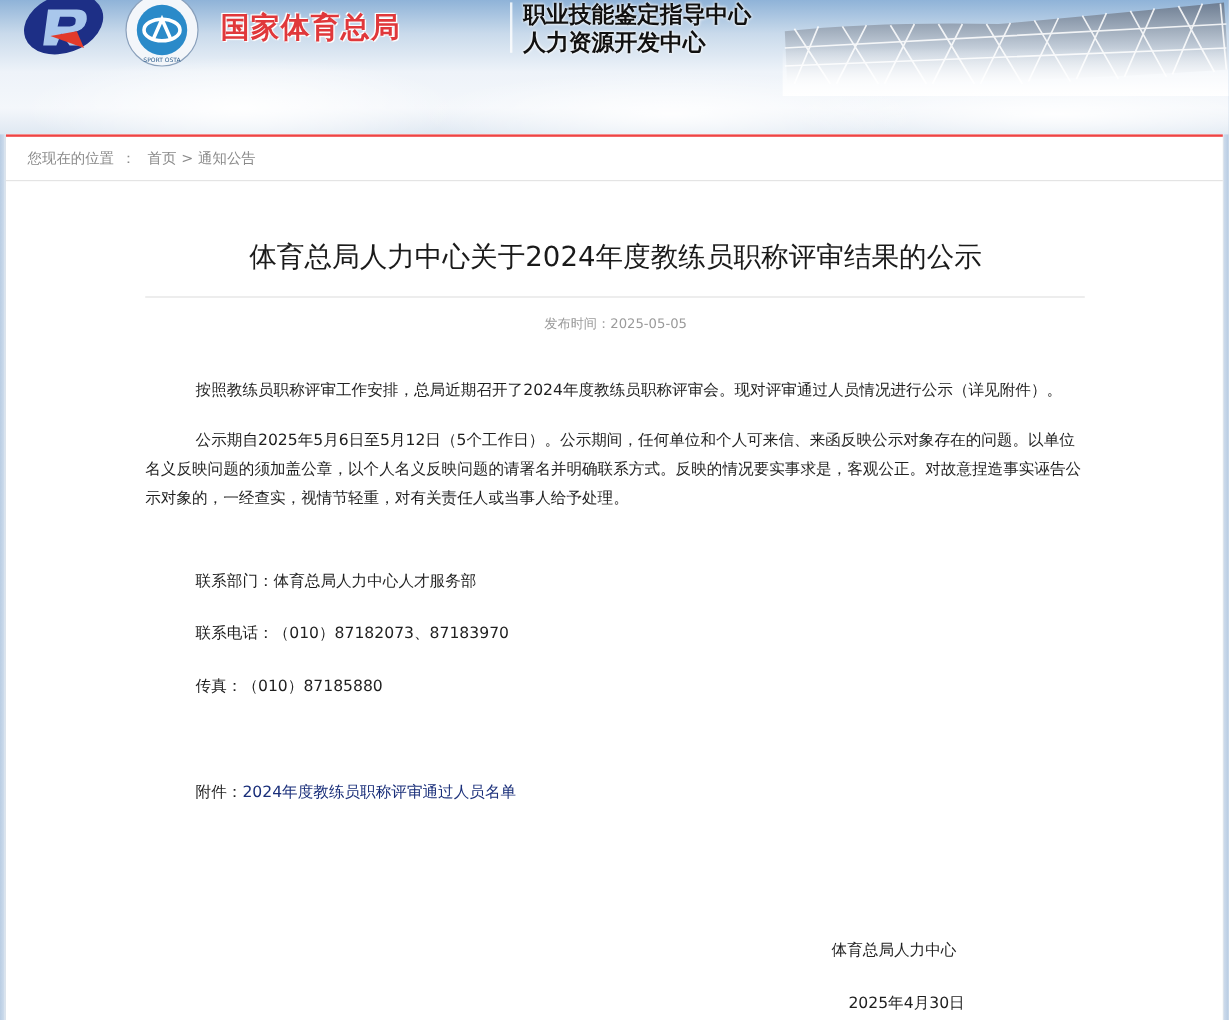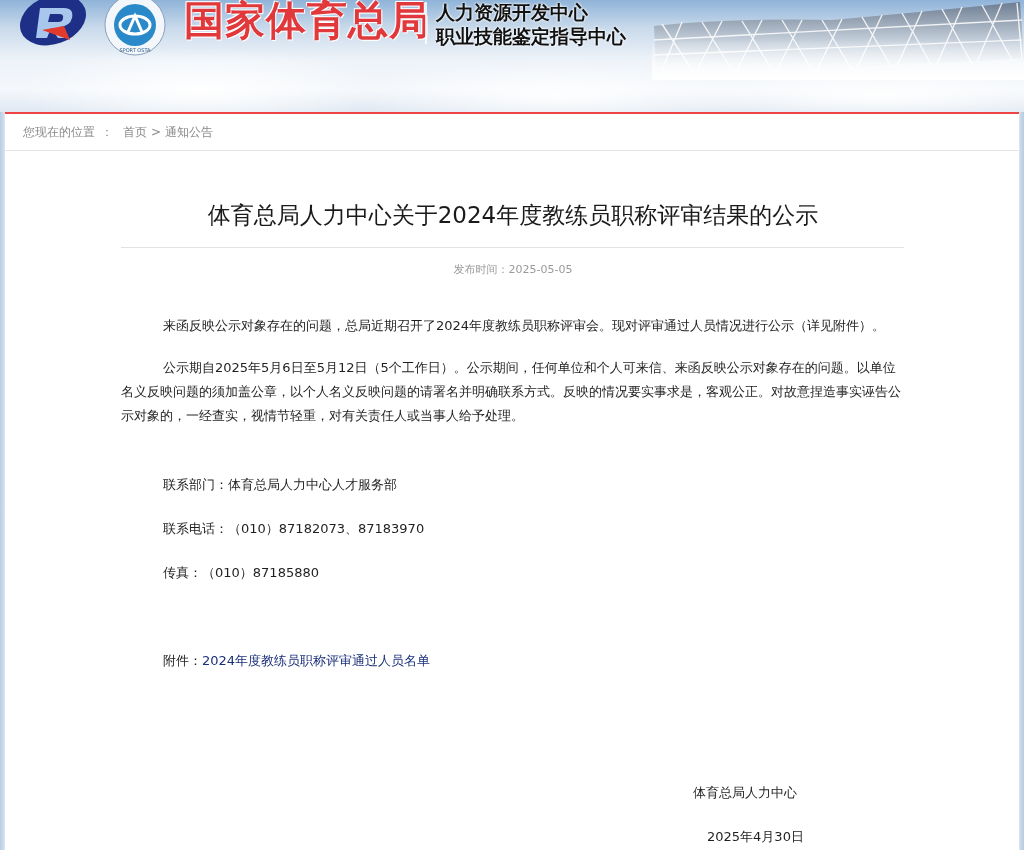--- a/index.html
+++ b/index.html
@@ -33,23 +33,23 @@
       width: 70px; height: 46px;
     }
     .logo-sport {
       position: absolute;
       left: 104px; top: -6px;
       width: 62px; height: 62px;
     }
     .title-cn {
       position: absolute;
       left: 184px; top: 4px;
-      font-family: Liberation Mono, monospace;
+      font-family: Liberation Sans, sans-serif;
       font-weight: bold;
-      font-size: 40px;
+      font-size: 24px;
       line-height: 40px;
       color: #e0383b;
       letter-spacing: 1px;
       text-shadow: 0 0 2px #fff, 0 0 2px #fff, 1px 1px 0 #fff, -1px -1px 0 #fff;
       text-align: right;
     }
     .title-divider {
       position: absolute;
       left: 425px; top: 2px;
       width: 2px; height: 42px;
@@ -174,22 +174,22 @@
   <svg class="logo-sport" viewBox="0 0 62 62">
     <circle cx="31" cy="31" r="30" fill="#f3f6fa" stroke="#8aa0bb" stroke-width="1"></circle>
     <circle cx="31" cy="31" r="21" fill="#2a8ac9"></circle>
     <ellipse cx="31" cy="31" rx="15" ry="9" fill="none" stroke="#ffffff" stroke-width="3"></ellipse>
     <path d="M24 38 L31 22 L38 38" fill="none" stroke="#ffffff" stroke-width="3"></path>
     <text x="31" y="58" font-size="5" text-anchor="middle" fill="#2a5a8a" font-family="DejaVu Sans, sans-serif">SPORT OSTA</text>
   </svg>
   <div class="title-cn">国家体育总局</div>
   <div class="title-divider"></div>
   <div class="subtitle">
+    <div>职业技能鉴定指导中心</div>
     <div>人力资源开发中心</div>
-    <div>职业技能鉴定指导中心</div>
   </div>
   <svg class="stadium" viewBox="0 0 372 80">
     <defs>
       <linearGradient id="stg" x1="0" y1="0" x2="0" y2="1">
         <stop offset="0" stop-color="#6d7d92"></stop>
         <stop offset="0.6" stop-color="#c9d3de"></stop>
         <stop offset="1" stop-color="#f2f5f9"></stop>
       </linearGradient>
       <linearGradient id="fog" x1="0" y1="0" x2="0" y2="1">
         <stop offset="0" stop-color="#ffffff" stop-opacity="0"></stop>
@@ -213,21 +213,21 @@
     </div>
   </div>
 
   <h1 class="article-title" style="margin:0;font-weight:normal;">体育总局人力中心关于2024年度教练员职称评审结果的公示</h1>
   <div class="title-rule"></div>
   <div class="pubdate">
     <span>发布时间：</span><span>2025-05-05</span>
   </div>
 
   <div class="body-text">
-    <p class="p1">来函反映公示对象存在的问题，总局近期召开了2024年度教练员职称评审会。现对评审通过人员情况进行公示（详见附件）。</p>
+    <p class="p1">按照教练员职称评审工作安排，总局近期召开了2024年度教练员职称评审会。现对评审通过人员情况进行公示（详见附件）。</p>
     <p class="p2">公示期自2025年5月6日至5月12日（5个工作日）。公示期间，任何单位和个人可来信、来函反映公示对象存在的问题。以单位名义反映问题的须加盖公章，以个人名义反映问题的请署名并明确联系方式。反映的情况要实事求是，客观公正。对故意捏造事实诬告公示对象的，一经查实，视情节轻重，对有关责任人或当事人给予处理。</p>
   </div>
 
   <div class="contact" style="top:363px;text-align:right;">
     <span>联系部门：</span><span>体育总局人力中心人才服务部</span>
   </div>
   <div class="contact" style="top:407px;">
     <span>联系电话：</span><span>（010）87182073、87183970</span>
   </div>
   <div class="contact" style="top:451px;">

